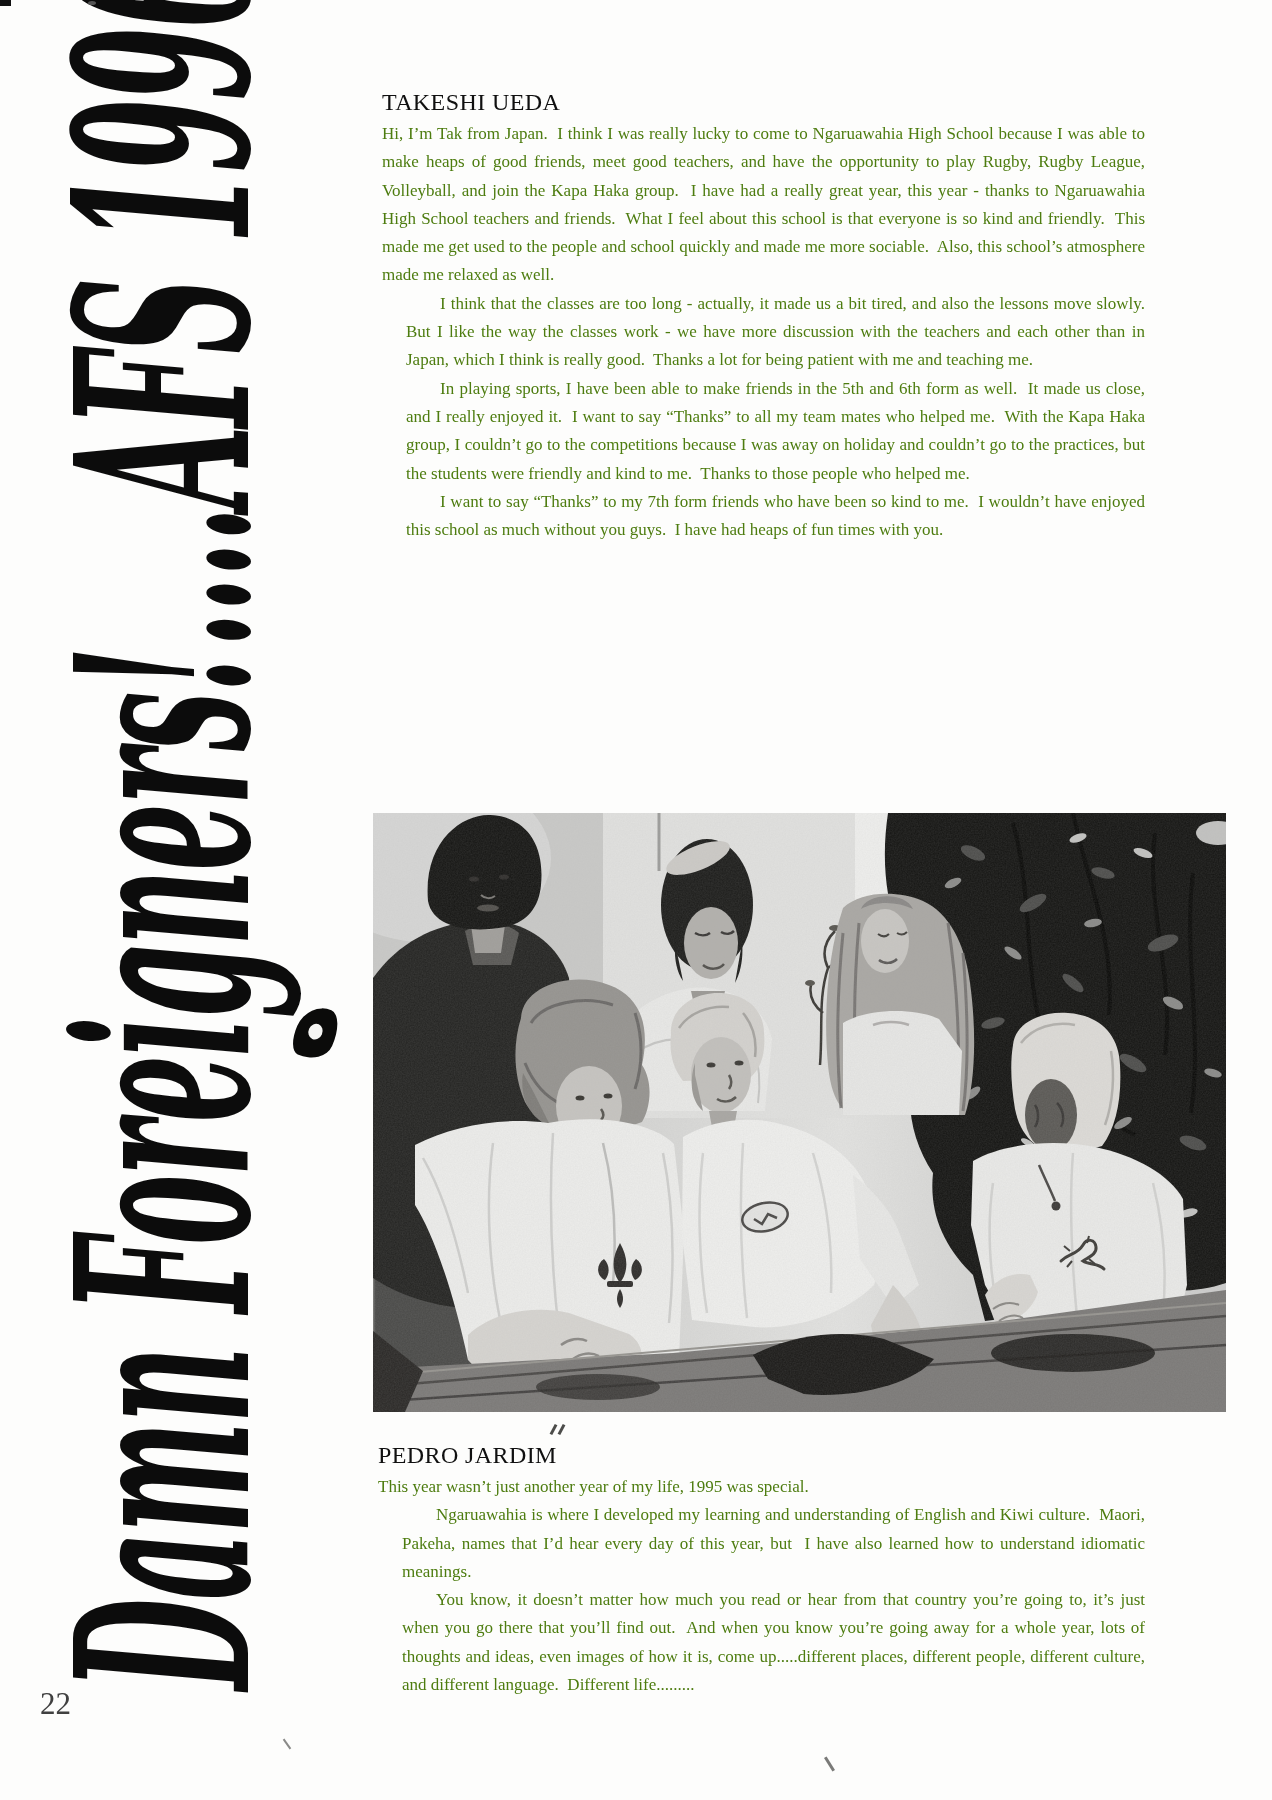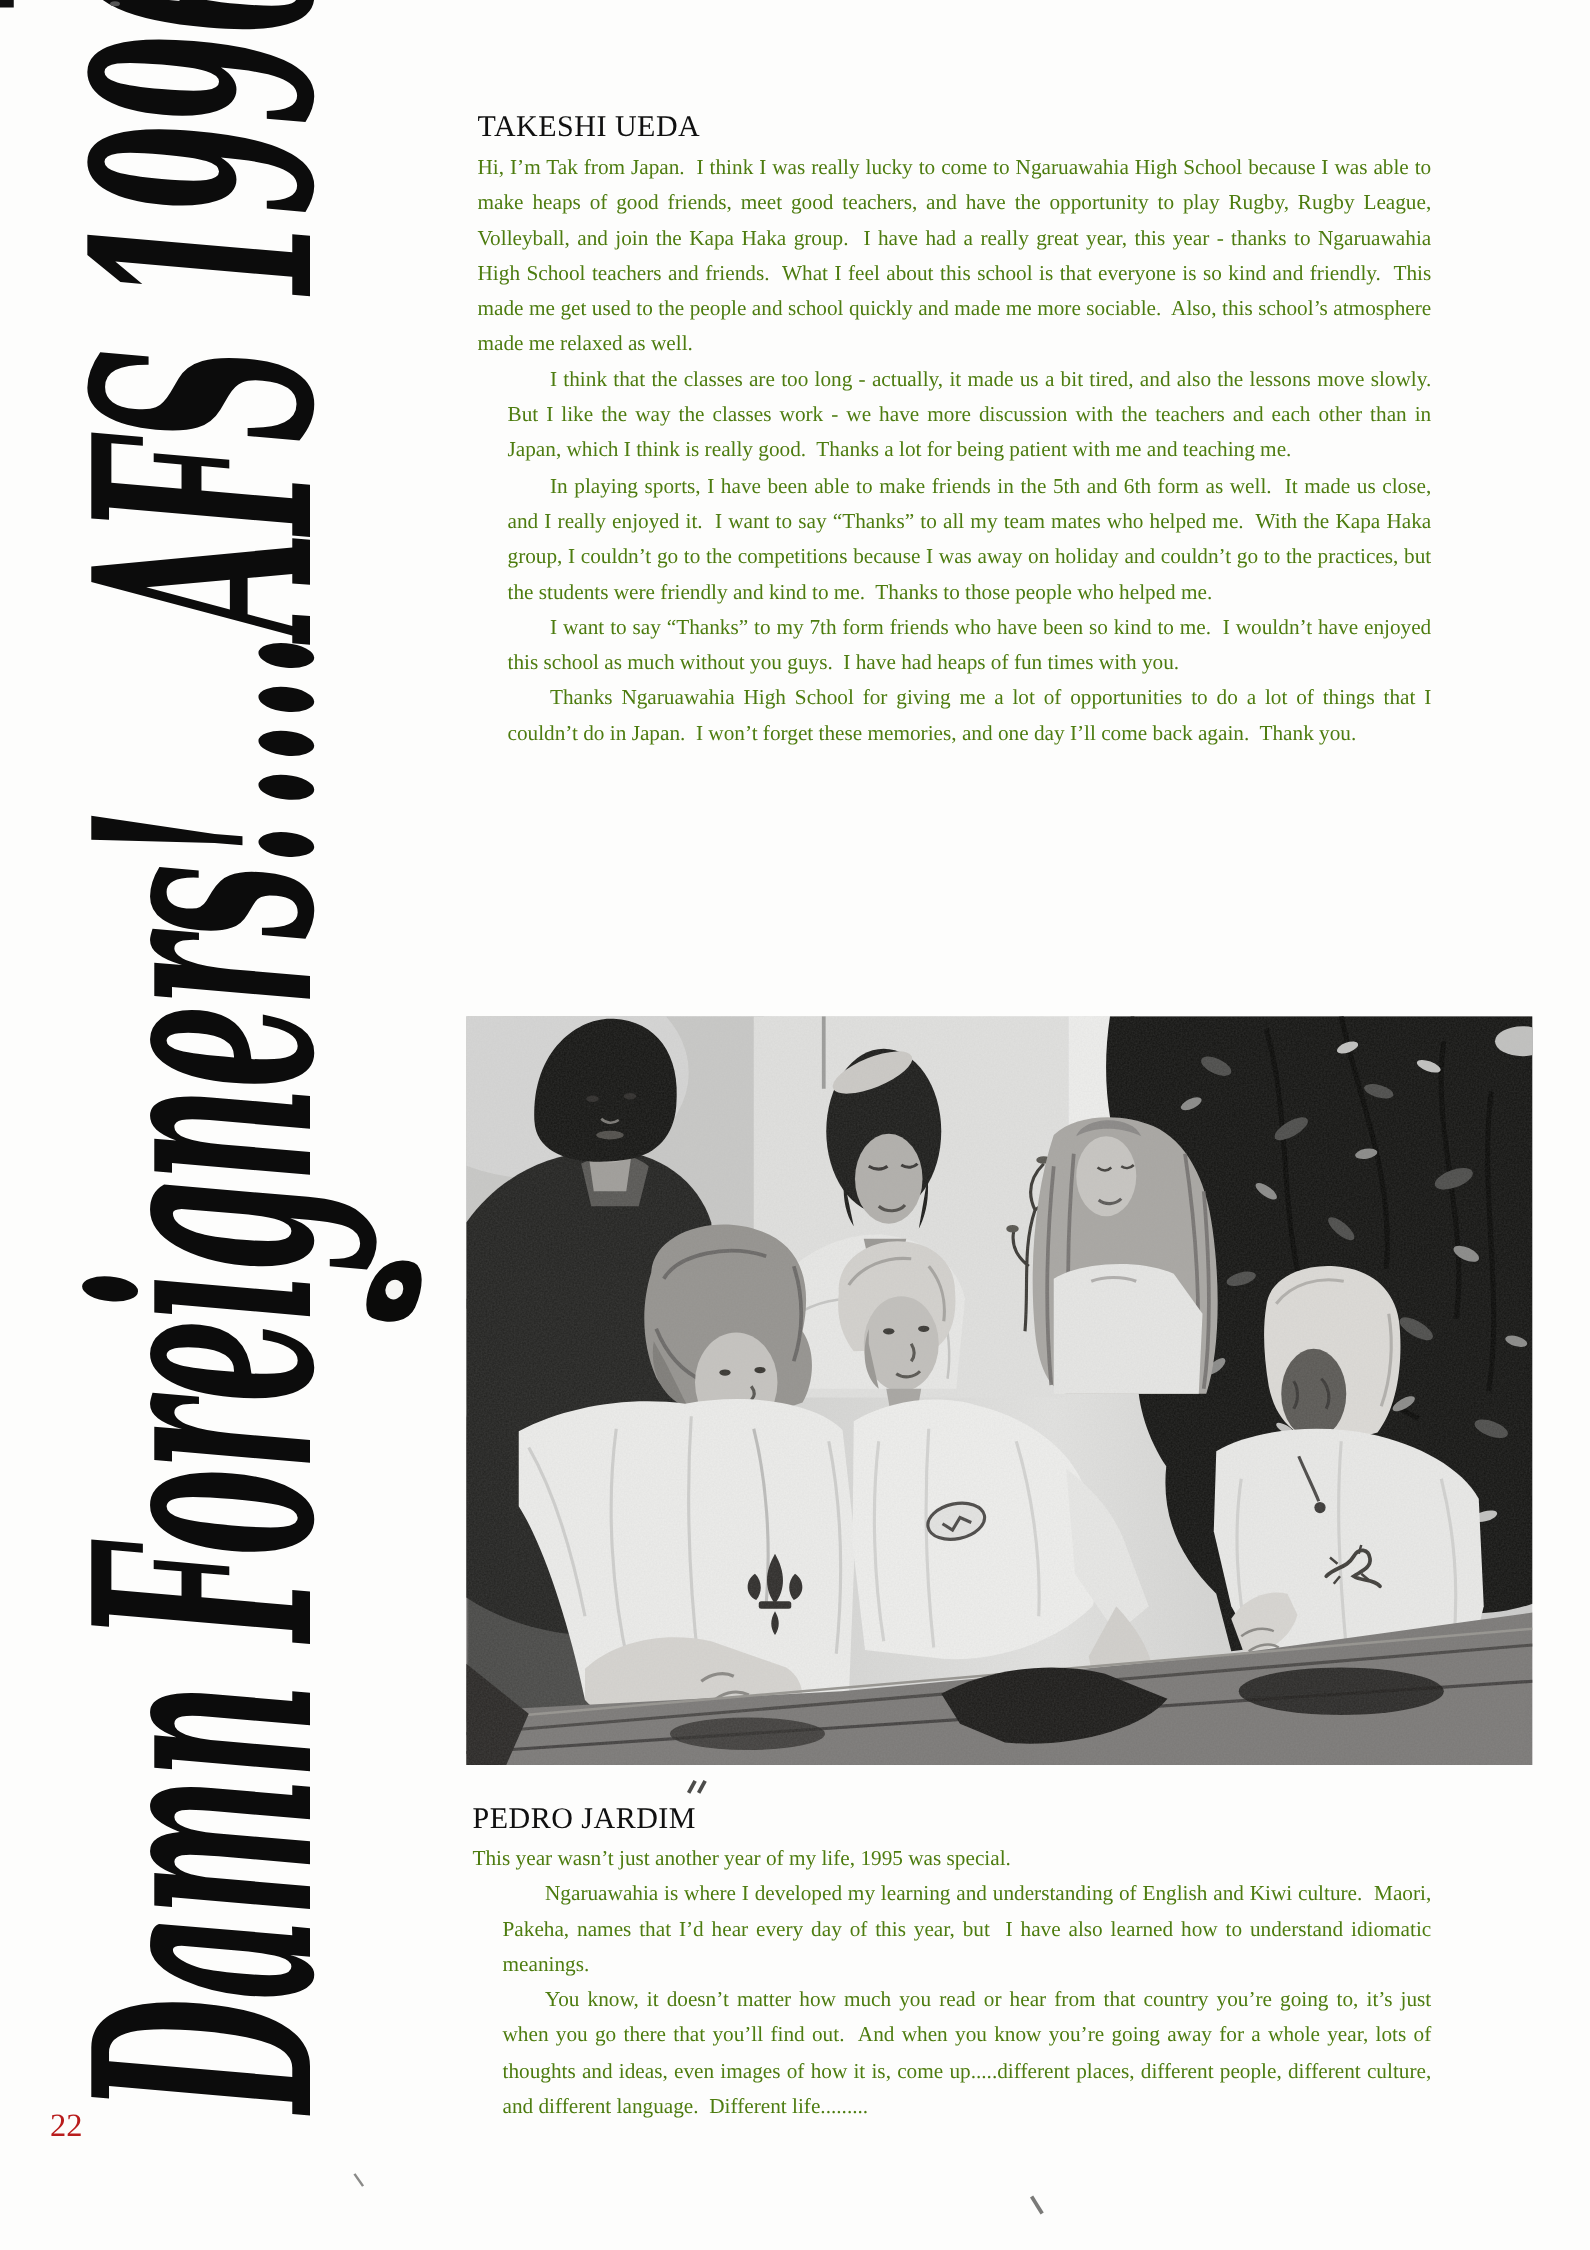--- a/index.html
+++ b/index.html
@@ -33,21 +33,21 @@
   }
   p.body{
     margin:0;font-size:17px;line-height:28.3px;text-align:justify;
     white-space:pre-wrap;color:#4d7c0f;
   }
   p.body.indent{text-indent:34px;margin-left:24px;}
   
   .photo{position:absolute;left:373px;top:813px;width:853px;height:599px;margin:0;}
   .photo svg{display:block;width:100%;height:100%;}
   
-  .pagenum{position:absolute;left:40px;top:1686px;font-size:26px;color:#b91c1c;text-align:center;}
+  .pagenum{position:absolute;left:40px;top:1686px;font-size:31px;color:#404040;text-align:center;}
   
   .blob{
     position:absolute;left:296px;top:1006px;width:40px;height:54px;background:#0b0b0a;
     border-radius:62% 38% 70% 30% / 52% 60% 40% 48%;transform:rotate(24deg);
   }
   .blob .hole{position:absolute;left:12px;top:18px;width:14px;height:16px;background:#f6f6f4;
     border-radius:50%;}
   .tickmark{position:absolute;left:552px;top:1424px;width:16px;height:12px;}
   .tickmark i{position:absolute;display:block;width:3px;height:11px;background:#4c4c4a;
     transform:rotate(28deg);}
@@ -79,21 +79,20 @@
     </div>
   <div class="slash1"></div>
   <div class="slash2"></div>
 
   <main class="column col-takeshi">
     <h2 class="heading">TAKESHI UEDA</h2>
     <p class="body">Hi, I’m Tak from Japan.  I think I was really lucky to come to Ngaruawahia High School because I was able to make heaps of good friends, meet good teachers, and have the opportunity to play Rugby, Rugby League, Volleyball, and join the Kapa Haka group.  I have had a really great year, this year - thanks to Ngaruawahia High School teachers and friends.  What I feel about this school is that everyone is so kind and friendly.  This made me get used to the people and school quickly and made me more sociable.  Also, this school’s atmosphere made me relaxed as well.</p>
     <p class="body indent">I think that the classes are too long - actually, it made us a bit tired, and also the lessons move slowly.  But I like the way the classes work - we have more discussion with the teachers and each other than in Japan, which I think is really good.  Thanks a lot for being patient with me and teaching me.</p>
     <p class="body indent">In playing sports, I have been able to make friends in the 5th and 6th form as well.  It made us close, and I really enjoyed it.  I want to say “Thanks” to all my team mates who helped me.  With the Kapa Haka group, I couldn’t go to the competitions because I was away on holiday and couldn’t go to the practices, but the students were friendly and kind to me.  Thanks to those people who helped me.</p>
     <p class="body indent">I want to say “Thanks” to my 7th form friends who have been so kind to me.  I wouldn’t have enjoyed this school as much without you guys.  I have had heaps of fun times with you.</p>
-    <p class="body indent">Thanks Ngaruawahia High School for giving me a lot of opportunities to do a lot of things that I couldn’t do in Japan.  I won’t forget these memories, and one day I’ll come back again.  Thank you.</p>
   </main>
 
   <figure class="photo" role="img" aria-label="Black and white photograph of six AFS exchange students outdoors: three standing behind and three in white t-shirts leaning on a wooden table, dark foliage at right">
     <svg viewBox="0 0 853 599" preserveAspectRatio="none">
       <defs>
         <linearGradient id="wg" x1="0" y1="0" x2="1" y2="0">
           <stop offset="0" stop-color="#bdbdbb"></stop>
             <stop offset="0.3" stop-color="#d5d5d3"></stop>
           <stop offset="0.55" stop-color="#e3e3e1"></stop>
             <stop offset="0.7" stop-color="#d6d6d4"></stop>

